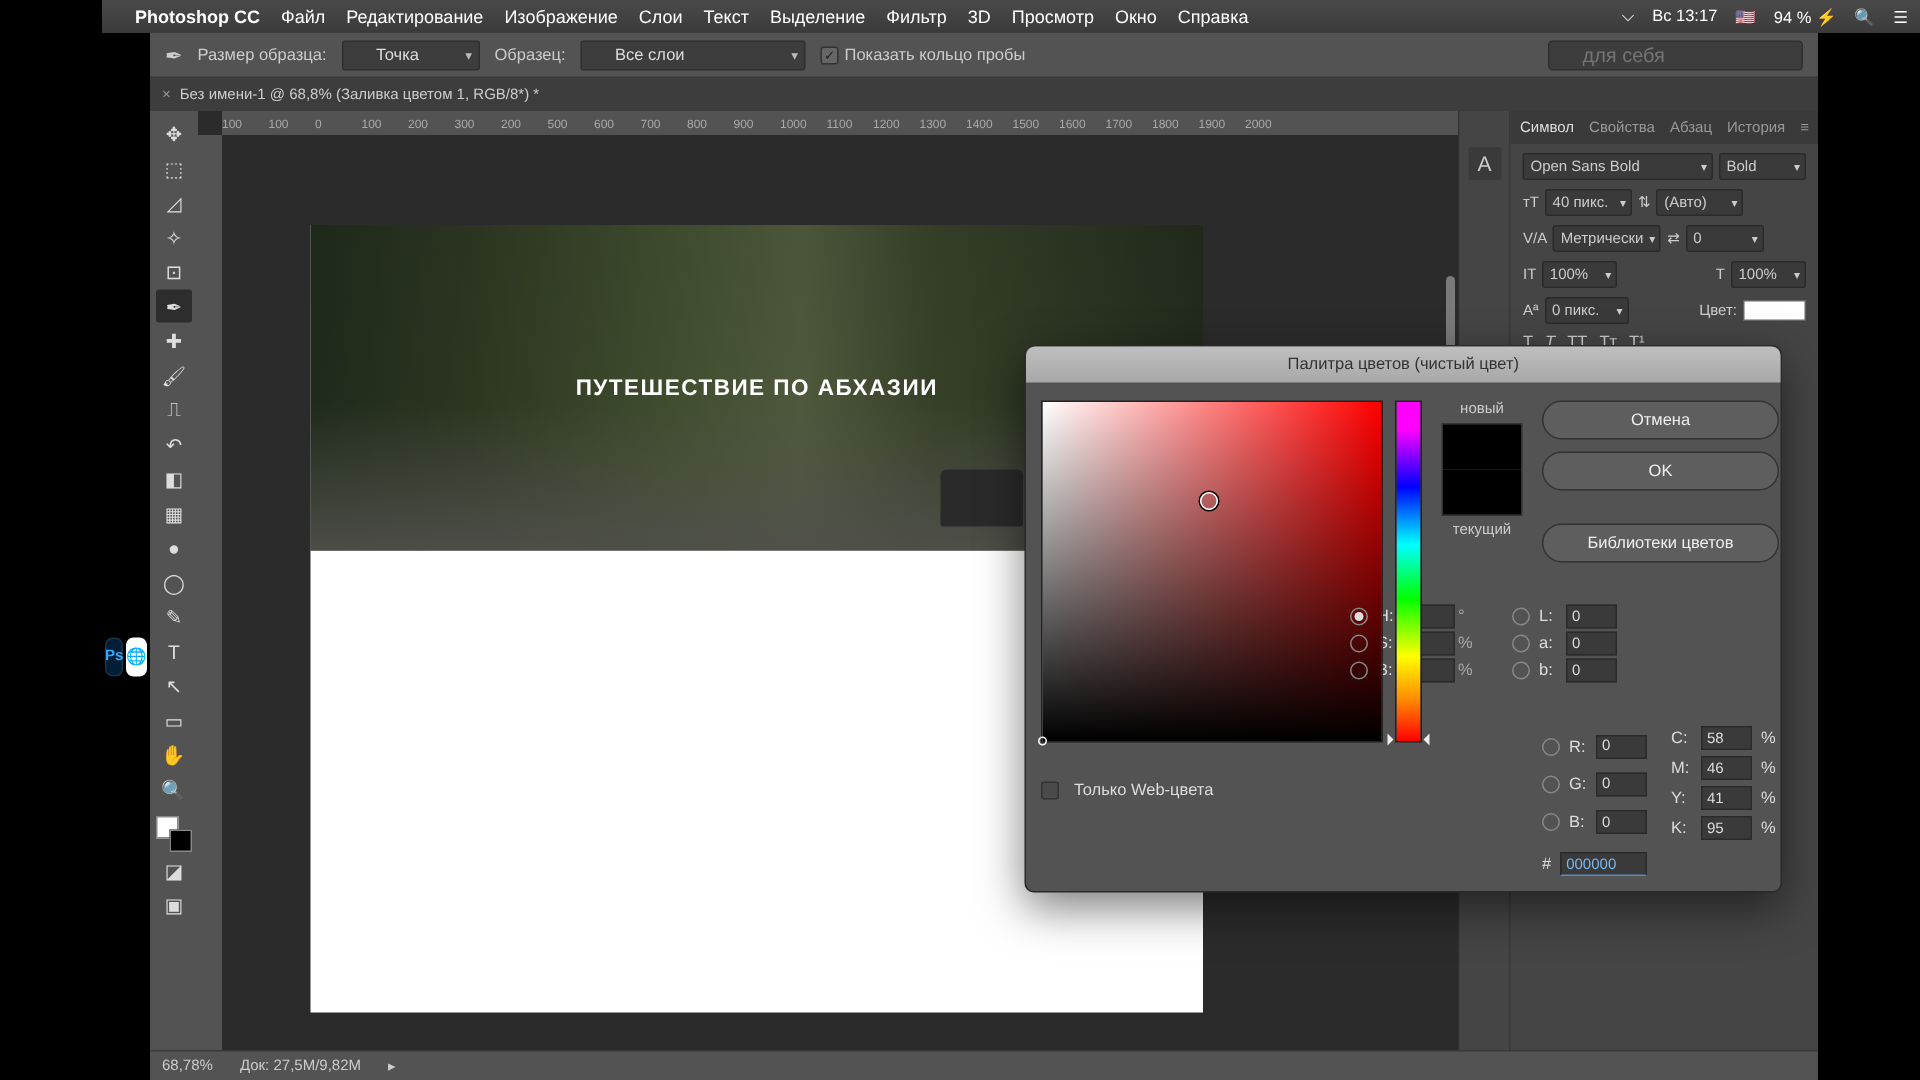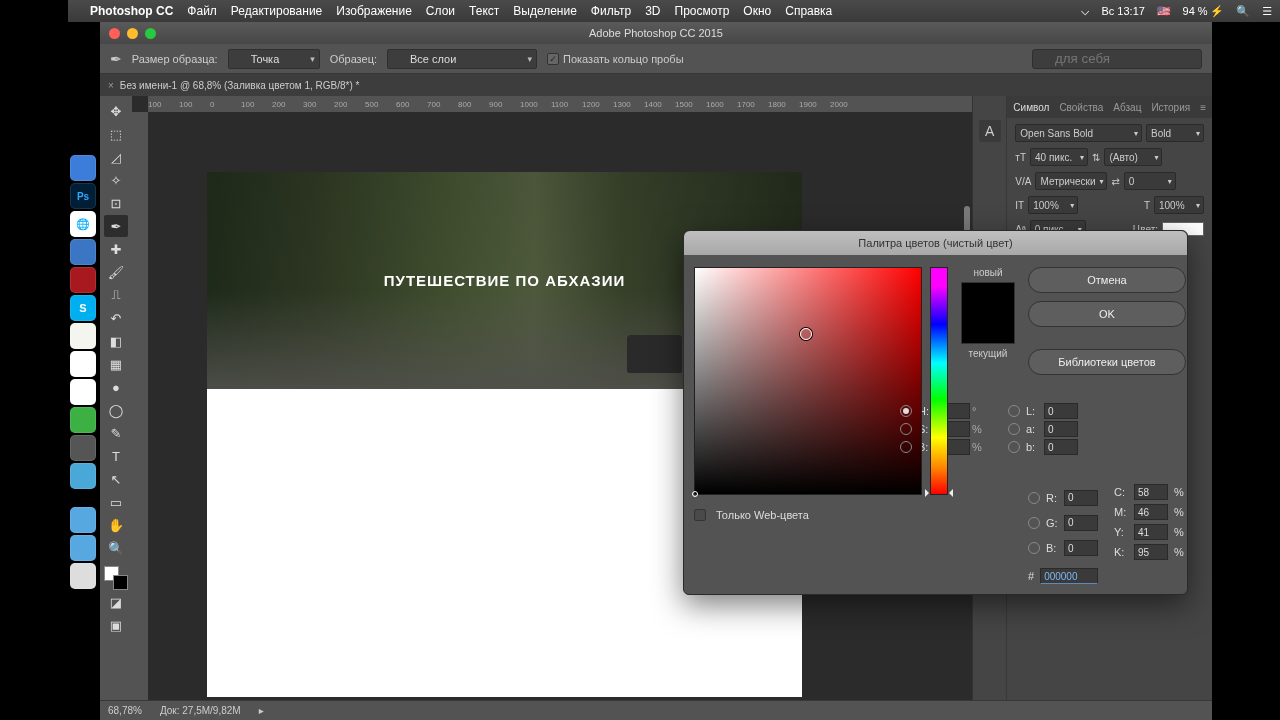--- a/index.html
+++ b/index.html
@@ -3,21 +3,21 @@
 <meta charset="utf-8">
 <style>
 * { margin:0; padding:0; box-sizing:border-box; font-family: "Helvetica Neue", Arial, sans-serif; -webkit-font-smoothing:antialiased; }
 body { width:1280px; height:720px; background:#000; overflow:hidden; position:relative; color:#ddd; font-size:11px; }
 .menubar { position:absolute; top:0; left:68px; right:0; height:22px; background:linear-gradient(#4a4a4a,#3a3a3a); display:flex; align-items:center; padding:0 8px; color:#fff; }
 .menubar .apple { font-size:14px; margin-right:14px; }
 .menubar .appname { font-weight:bold; margin-right:14px; font-size:12px; }
 .menubar .mitem { margin-right:14px; font-size:12px; }
 .menubar .spacer { flex:1; }
 .menubar .status { margin-left:12px; font-size:11px; }
-.dock { position:absolute; left:68px; top:25px; width:30px; bottom:0; display:flex; flex-direction:column; align-items:center; padding-top:130px; gap:2px; }
+.dock { position:absolute; left:68px; top:25px; width:30px; bottom:0; display:flex; flex-direction:row; align-items:center; padding-top:130px; gap:2px; }
 .dock .dicon { width:26px; height:26px; border-radius:5px; box-shadow:inset 0 0 0 1px rgba(255,255,255,.1); }
 .appwin { position:absolute; left:100px; top:22px; right:68px; bottom:0; background:#535353; display:flex; flex-direction:column; }
 .titlebar { height:22px; background:linear-gradient(#5a5a5a,#474747); display:flex; align-items:center; color:#ddd; font-size:11px; position:relative; }
 .traffic { display:flex; gap:7px; margin-left:9px; }
 .tball { width:11px; height:11px; border-radius:50%; }
 .titlebar .title { position:absolute; left:0; right:0; text-align:center; }
 .optbar { height:30px; background:#535353; border-bottom:1px solid #383838; display:flex; align-items:center; padding:0 10px; gap:10px; font-size:11px; color:#ccc; }
 .optbar .dd { background:#3d3d3d; border:1px solid #2f2f2f; height:20px; padding:0 18px 0 22px; display:flex; align-items:center; position:relative; color:#ddd; border-radius:2px; }
 .optbar .dd::after { content:"▾"; position:absolute; right:4px; font-size:9px; color:#bbb; }
 .checkbox { width:12px; height:12px; background:#666; border:1px solid #333; border-radius:2px; display:inline-flex; align-items:center; justify-content:center; font-size:9px; color:#222; margin-right:4px;}
@@ -66,21 +66,21 @@
 .preview-col .swpair { width:54px; border:1px solid #333; }
 .preview-col .swpair div { height:30px; }
 .btns { flex:1; display:flex; flex-direction:column; gap:8px; }
 .btns button { height:26px; background:#5e5e5e; border:1px solid #333; border-radius:13px; color:#eee; font-size:11px; cursor:pointer; }
 .fields { display:grid; grid-template-columns: 14px 12px 36px 12px 22px 14px 12px 36px 12px; gap:2px 4px; align-items:center; font-size:11px; margin-top:6px; color:#ddd;}
 .fields .rad { width:12px; height:12px; border-radius:50%; border:1px solid #888; display:inline-block; position:relative; }
 .fields .rad.sel::after { content:""; position:absolute; inset:2px; border-radius:50%; background:#ddd; }
 .fields input { width:34px; height:16px; background:#3a3a3a; border:1px solid #2a2a2a; color:#ddd; font-size:10px; padding:0 3px; }
 .fields .unit { color:#aaa; }
 .leftcol { display:flex; flex-direction:column; }
-.webrow { margin-top:14px; display:flex; align-items:center; gap:6px; font-size:11px; color:#ddd;text-align:center; }
+.webrow { margin-top:26px; display:flex; align-items:center; gap:6px; font-size:11px; color:#ddd;text-align:center; }
 .hexrow { display:flex; align-items:center; gap:6px; font-size:11px; margin-top:8px; }
 .hexrow input { width:58px; height:16px; background:#3a3a3a; border:1px solid #2a2a2a; color:#7db8f0; font-size:10px; padding:0 3px; border-bottom:1px solid #5a8abf;}
 .cmyk { display:grid; grid-template-columns: 16px 36px 12px; gap:4px 4px; align-items:center; font-size:11px; margin-top:4px;}
 .cmyk input { width:34px; height:16px; background:#3a3a3a; border:1px solid #2a2a2a; color:#ddd; font-size:10px; padding:0 3px;}
 .right-last-col { display:flex; flex-direction:column; }
 .scroll-ind { position:absolute; right:2px; top:110px; width:6px; height:60px; background:#7a7a7a; border-radius:3px; }
 </style>
 </head>
 <body>
 
@@ -120,28 +120,20 @@
   <div class="dicon" style="background:#3cb043"></div>
   <div class="dicon" style="background:#555"></div>
   <div class="dicon" style="background:#4aa8d8"></div>
   <div style="height:14px"></div>
   <div class="dicon" style="background:#57a7e0"></div>
   <div class="dicon" style="background:#57a7e0"></div>
   <div class="dicon" style="background:#ddd"></div>
 </div>
 
 <div class="appwin">
-  <div class="titlebar">
-    <div class="traffic">
-      <div class="tball" style="background:#ff5f57"></div>
-      <div class="tball" style="background:#febc2e"></div>
-      <div class="tball" style="background:#28c840"></div>
-    </div>
-    <div class="title">Adobe Photoshop CC 2015</div>
-  </div>
 
   <div class="optbar">
     <span style="font-size:14px">✒</span>
     <span>Размер образца:</span>
     <div class="dd" style="width:92px">
         <span>Точка</span>
       </div>
     <span>Образец:</span>
     <div class="dd" style="width:150px">
         <span>Все слои</span>

